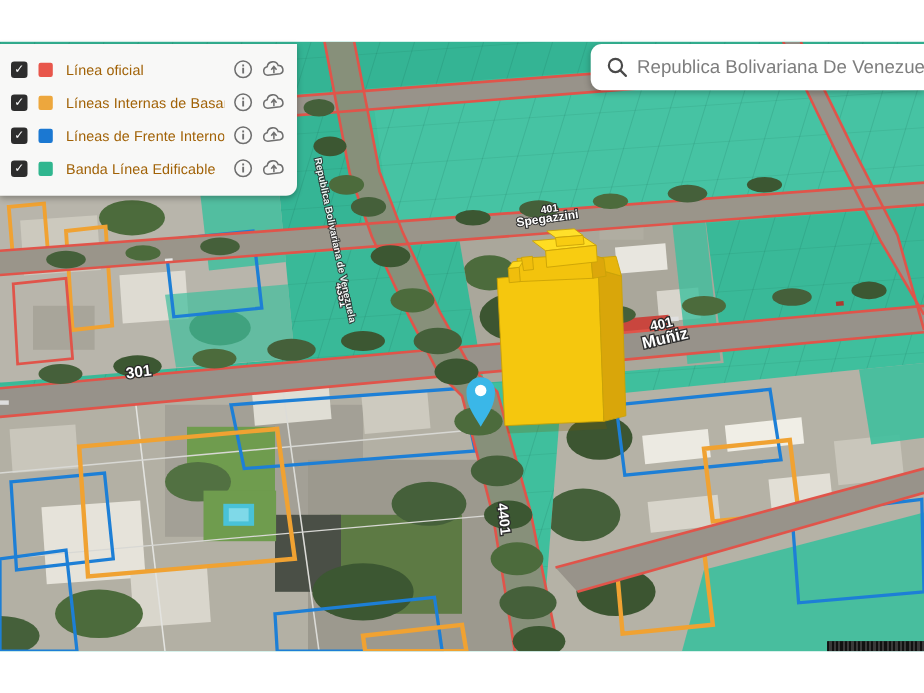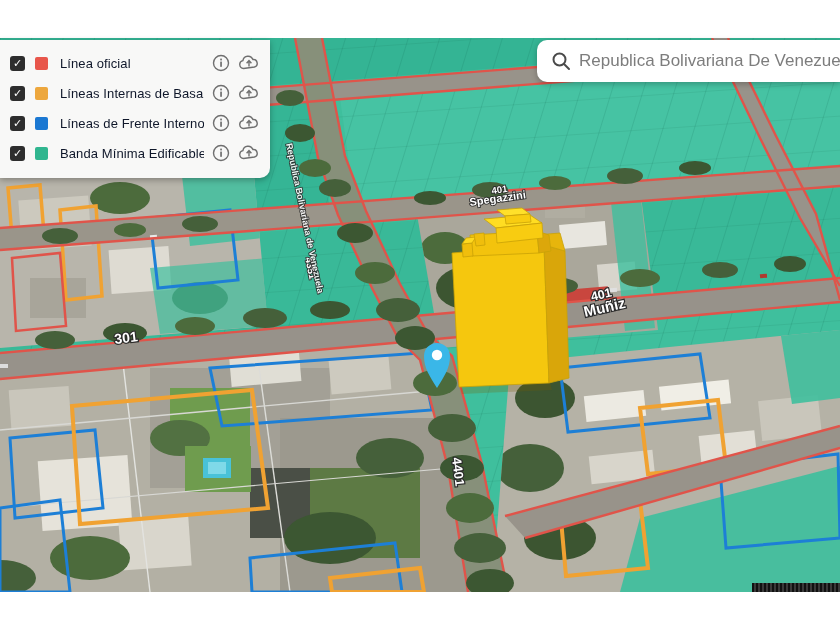--- a/index.html
+++ b/index.html
@@ -10,21 +10,21 @@
   #map{position:absolute;left:0;top:38px;width:840px;height:554px;overflow:hidden;background:#43bf9e;}
   #map svg{display:block}
 
   
   #legend{position:absolute;left:0;top:40px;width:270px;background:#f8f8f7;
     border-radius:0 0 10px 0;box-shadow:0 2px 6px rgba(0,0,0,.30);padding:8px 0 10px 0;z-index:30;}
   .lrow{display:flex;align-items:center;height:30px;padding:0 10px;}
   .lcheck{width:15px;height:15px;background:#2d2d2d;border-radius:3px;color:#fff;font-size:11px;
     line-height:15px;text-align:center;flex:0 0 auto;cursor:pointer;}
   .lswatch{width:13px;height:13px;border-radius:2px;margin-left:10px;flex:0 0 auto;}
-  .llabel{font-size:13px;color:#0f172a;margin-left:12px;flex:1 1 auto;white-space:nowrap;
+  .llabel{font-size:13px;color:#a16207;margin-left:12px;flex:1 1 auto;white-space:nowrap;
     overflow:hidden;letter-spacing:.1px;}
   .licon{flex:0 0 auto;margin-left:8px;cursor:pointer;display:flex;align-items:center;}
 
   
   #searchbar{position:absolute;left:537px;top:40px;width:303px;height:42px;background:#fff;
     border-radius:10px 0 0 10px;box-shadow:0 2px 6px rgba(0,0,0,.25);display:flex;align-items:center;
     z-index:30;overflow:hidden;}
   #searchbar svg{margin:0 8px 0 14px;flex:0 0 auto;}
   #search-input{border:none;outline:none;font-size:17px;color:#7d7d7d;background:transparent;
     width:100%;font-family:"Liberation Sans",sans-serif;padding:0;}
@@ -305,21 +305,21 @@
       <span class="licon">
         <svg width="22" height="16" viewBox="0 0 22 16">
             <path d="M5.5,13.5 a4,4 0 0 1 -0.6,-7.9 a5.2,5.2 0 0 1 10,-1 a3.8,3.8 0 0 1 1.6,7.4 z" fill="none" stroke="#6f6f6f" stroke-width="1.4"></path>
             <path d="M11,5.5 l0,6 M8.6,8.3 l2.4,-2.8 2.4,2.8" fill="none" stroke="#6f6f6f" stroke-width="1.4"></path>
           </svg>
       </span>
     </div>
     <div class="lrow">
       <span class="lcheck">✓</span>
       <span class="lswatch" style="background-color: rgb(48, 182, 143);"></span>
-      <span class="llabel">Banda Mínima Edificable</span>
+      <span class="llabel">Banda Línea Edificable</span>
       <span class="licon">
         <svg width="18" height="18" viewBox="0 0 18 18">
             <circle cx="9" cy="9" r="7.5" fill="none" stroke="#6f6f6f" stroke-width="1.4"></circle>
             <rect x="8.2" y="7.6" width="1.7" height="5.2" fill="#6f6f6f"></rect>
             <rect x="8.2" y="4.6" width="1.7" height="1.8" fill="#6f6f6f"></rect>
           </svg>
       </span>
       <span class="licon">
         <svg width="22" height="16" viewBox="0 0 22 16">
             <path d="M5.5,13.5 a4,4 0 0 1 -0.6,-7.9 a5.2,5.2 0 0 1 10,-1 a3.8,3.8 0 0 1 1.6,7.4 z" fill="none" stroke="#6f6f6f" stroke-width="1.4"></path>

